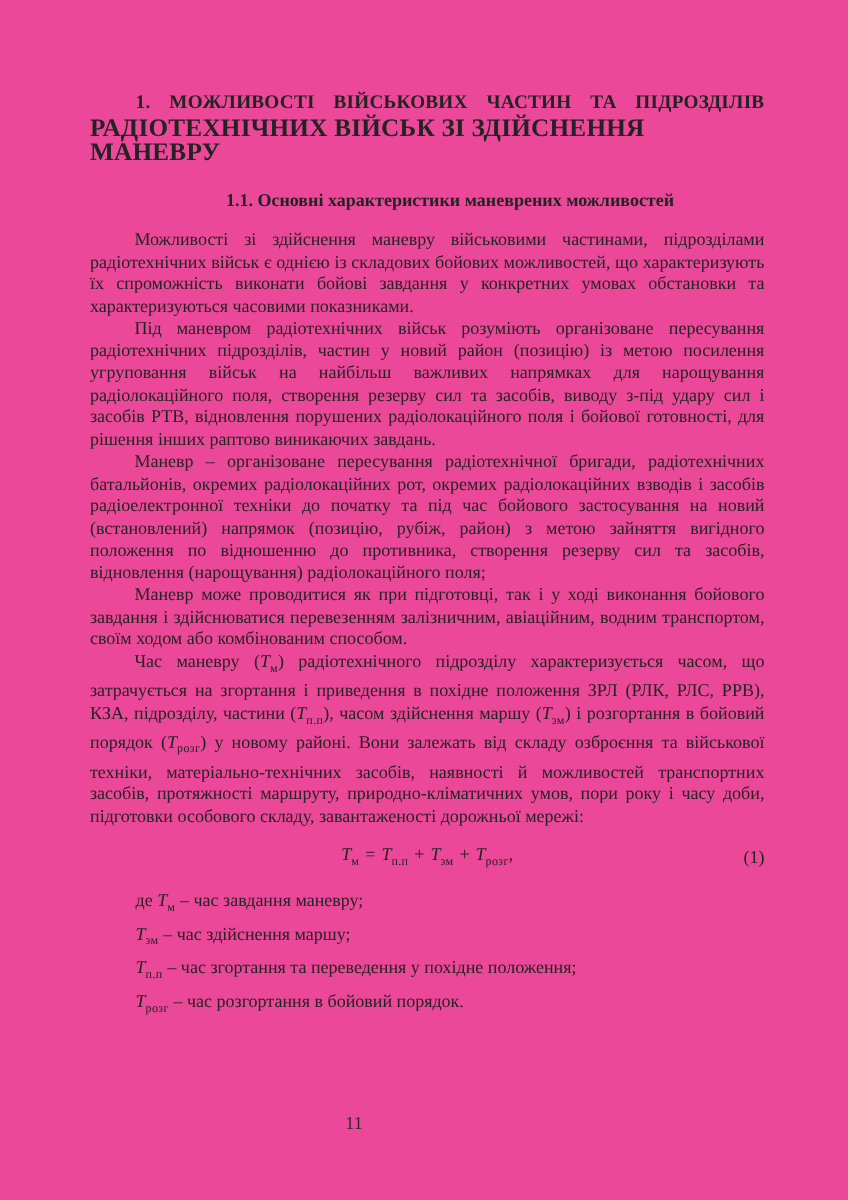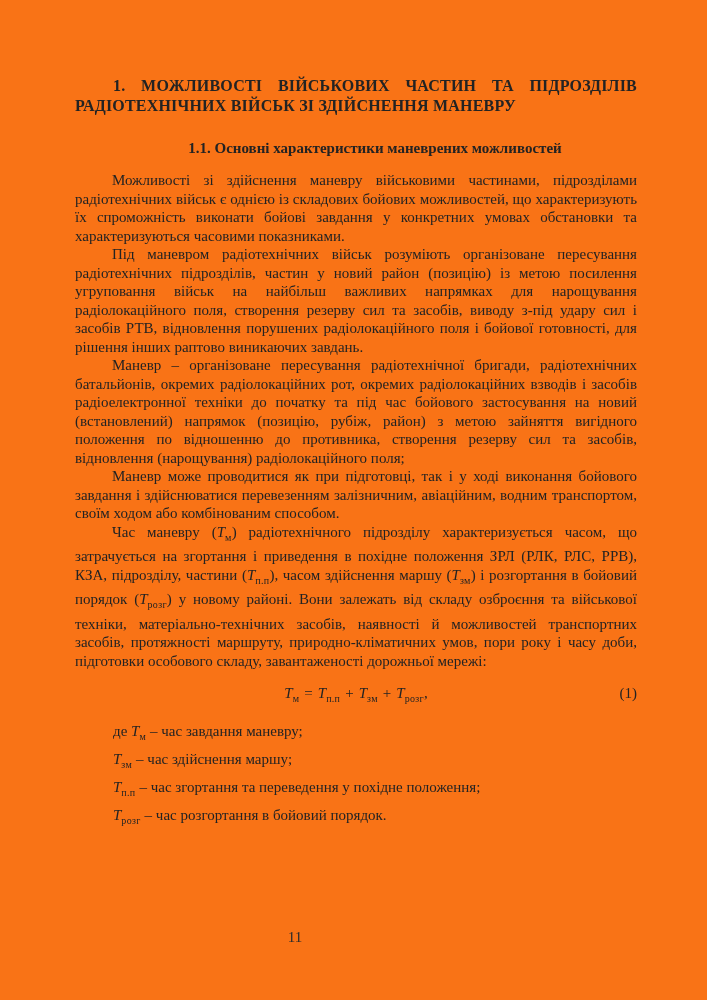--- a/index.html
+++ b/index.html
@@ -4,38 +4,38 @@
 <style>
   html,body { margin:0; padding:0; }
   body {
     background:#e8e8e8;
     font-family:"Liberation Serif", serif;
     -webkit-font-smoothing:antialiased;
   }
   .page {
     position:relative;
     width:707px; height:1000px;
-    background:#f97316;
+    background:#ec4899;
     color:#232323;
     overflow:hidden;
     box-shadow:0 0 2px rgba(0,0,0,.15);
   }
   .content {
     position:absolute;
     left:75px; top:76px;
     width:562px;
   }
   .heading-line1 {
     font-weight:bold; font-size:16px; line-height:20px;
     text-align:justify; text-align-last:justify;
     text-indent:38px;
     letter-spacing:.2px;
   }
   .heading-line2 {
-    font-weight:bold; font-size:16px; line-height:20px;
+    font-weight:bold; font-size:21px; line-height:20px;
     letter-spacing:.2px;
   }
   .subheading {
     margin-top:23px;
     font-weight:bold; font-size:15px; line-height:19px;
     padding-left:38px;
     text-align:center;
   }
   .body-text { margin-top:13px; }
   p.para {
@@ -44,21 +44,21 @@
     text-align:justify;
     text-indent:37px;
   }
   p.para-last { text-align-last:justify; }
   .mvar { font-style:italic;margin-top:48px; }
   .msub {
     font-size:10px; font-style:normal;
     vertical-align:-4px; letter-spacing:.3px;
   }
   .formula-row {
-    display:flex; align-items:flex-start;
+    display:flex; align-items:flex-end;
     margin:15px 0 16px 0;
     font-size:15px;
   }
   .formula-spacer { flex:1; }
   .formula-body { white-space:nowrap; }
   .formula-op { margin:0 5px; }
   .eq-number-zone { flex:1; text-align:right; }
   .definitions { margin-top:2px; }
   .def-line {
     font-size:15px; line-height:23px;

